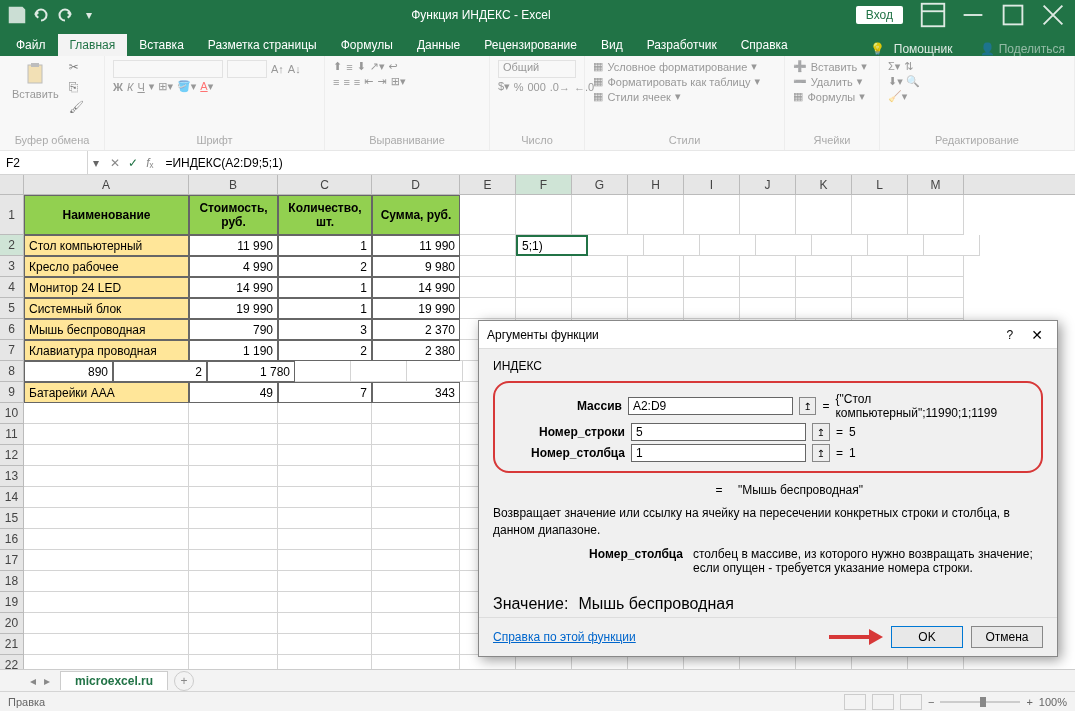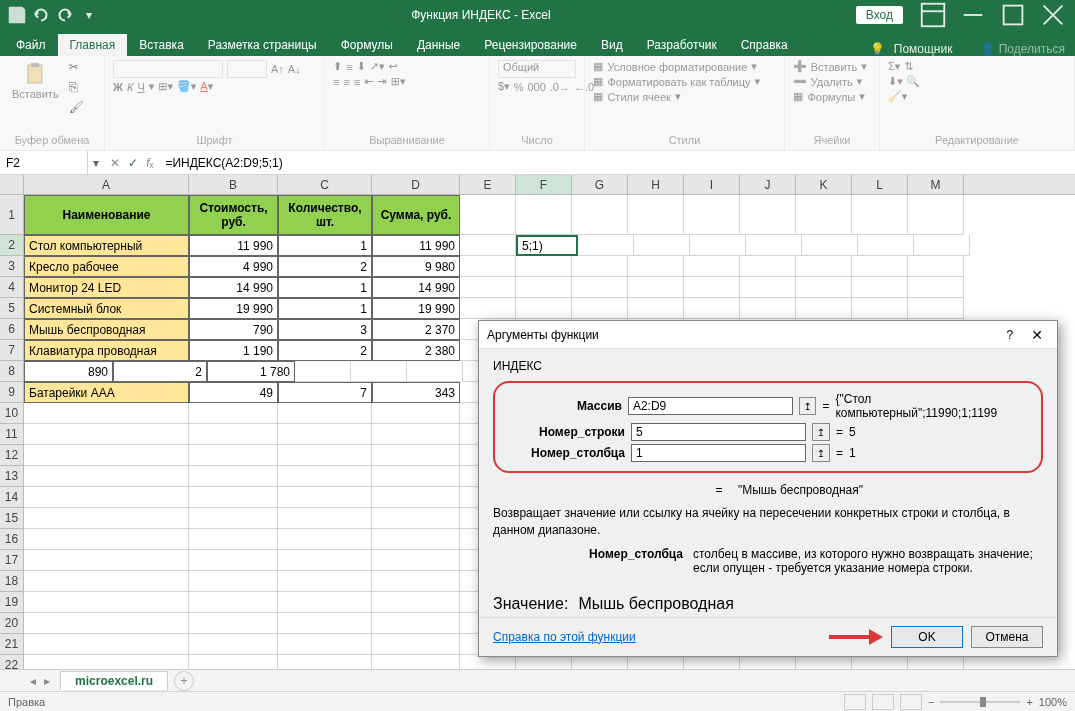--- a/index.html
+++ b/index.html
@@ -346,21 +346,21 @@
           <div class="cell" style="width: 56px;"></div>
           <div class="cell" style="width: 56px;"></div>
           <div class="cell" style="width: 56px;"></div>
         </div>
         <div class="row">
           <div class="cell tname" style="width: 165px;">Стол компьютерный</div>
           <div class="cell tnum" style="width: 89px;">11 990</div>
           <div class="cell tnum" style="width: 94px;">1</div>
           <div class="cell tnum" style="width: 88px;">11 990</div>
           <div class="cell" style="width: 56px;"></div>
-          <div class="cell active-cell" style="width: 62px;">5;1)</div>
+          <div class="cell active-cell" style="width: 72px;">5;1)</div>
           <div class="cell" style="width: 56px;"></div>
           <div class="cell" style="width: 56px;"></div>
           <div class="cell" style="width: 56px;"></div>
           <div class="cell" style="width: 56px;"></div>
           <div class="cell" style="width: 56px;"></div>
           <div class="cell" style="width: 56px;"></div>
           <div class="cell" style="width: 56px;"></div>
         </div>
         <div class="row">
           <div class="cell tname" style="width: 165px;">Кресло рабочее</div>

